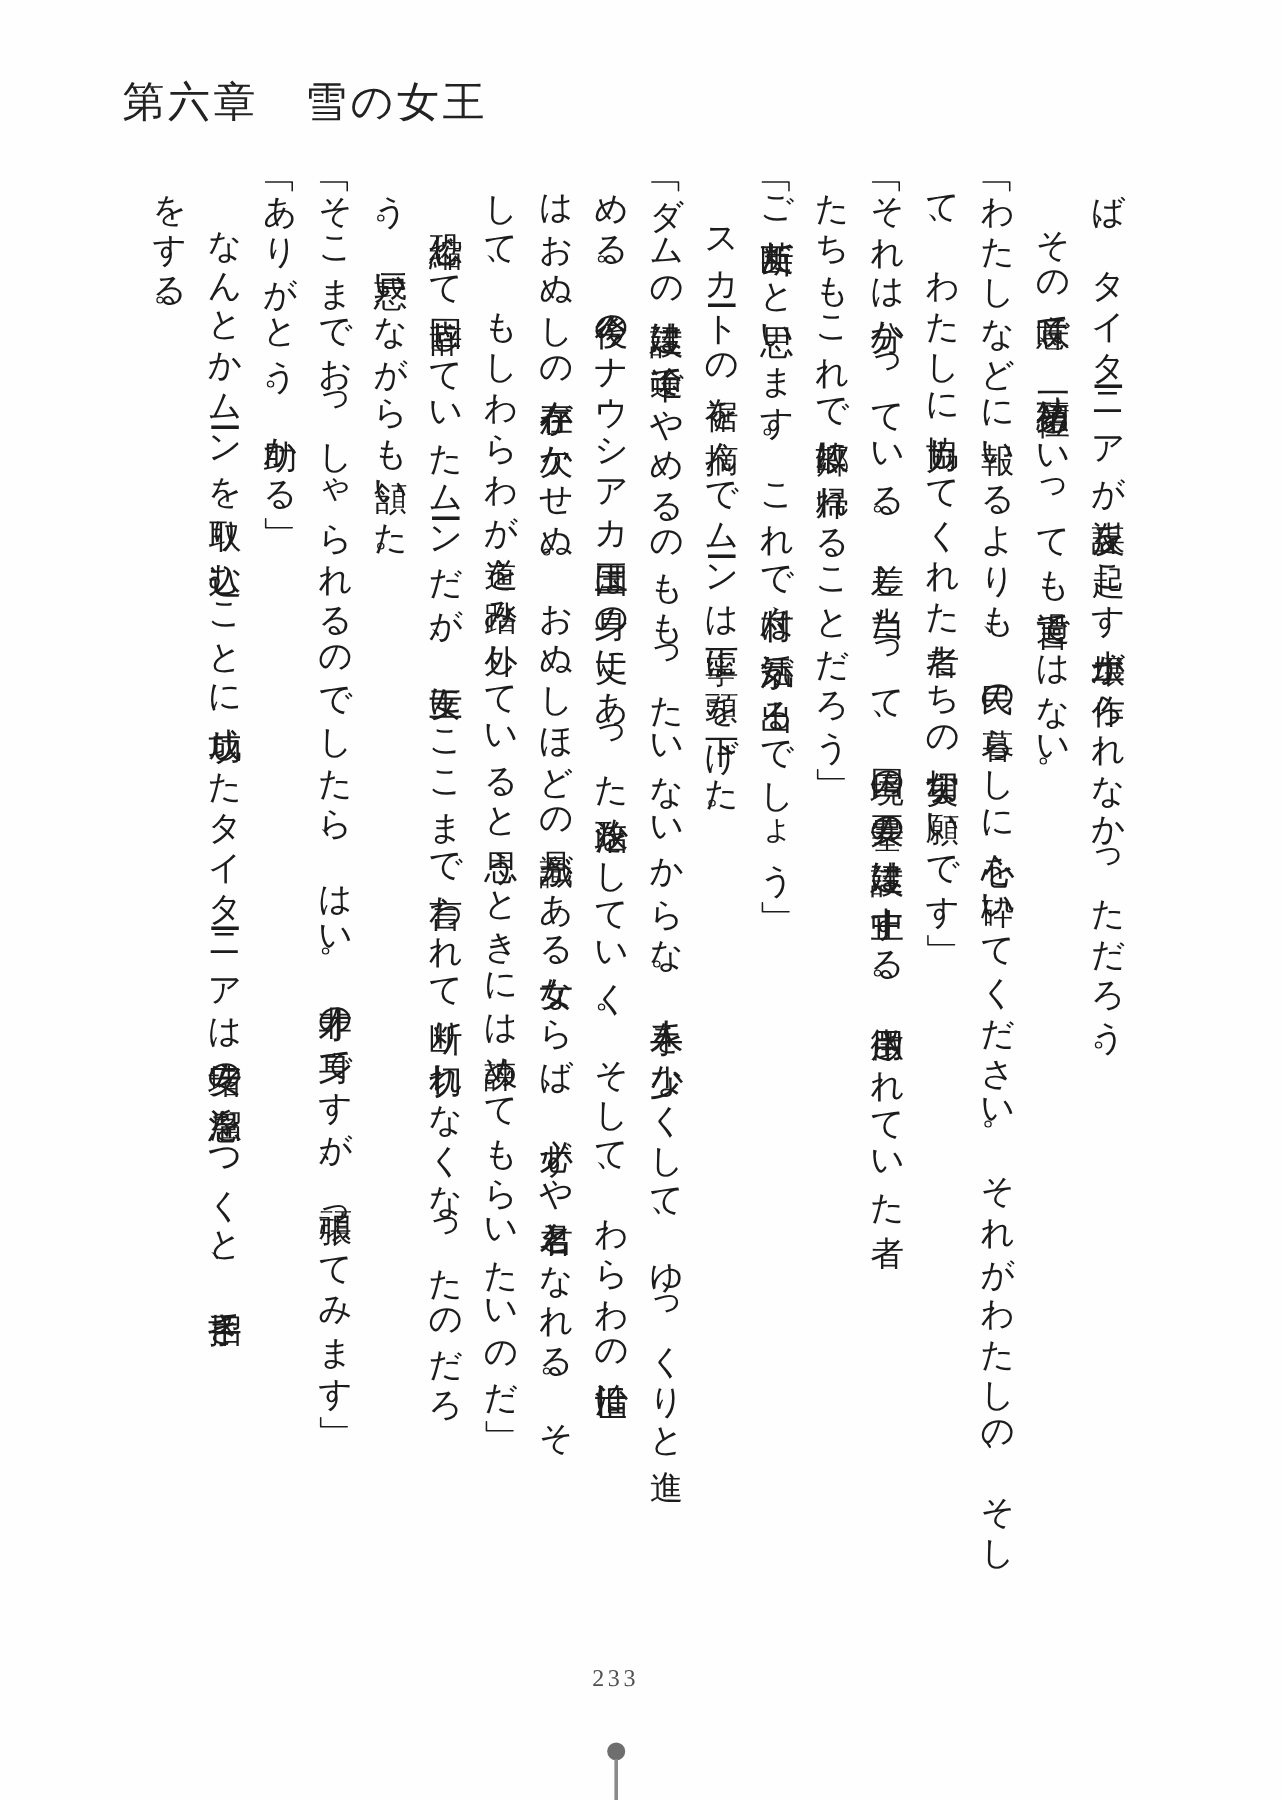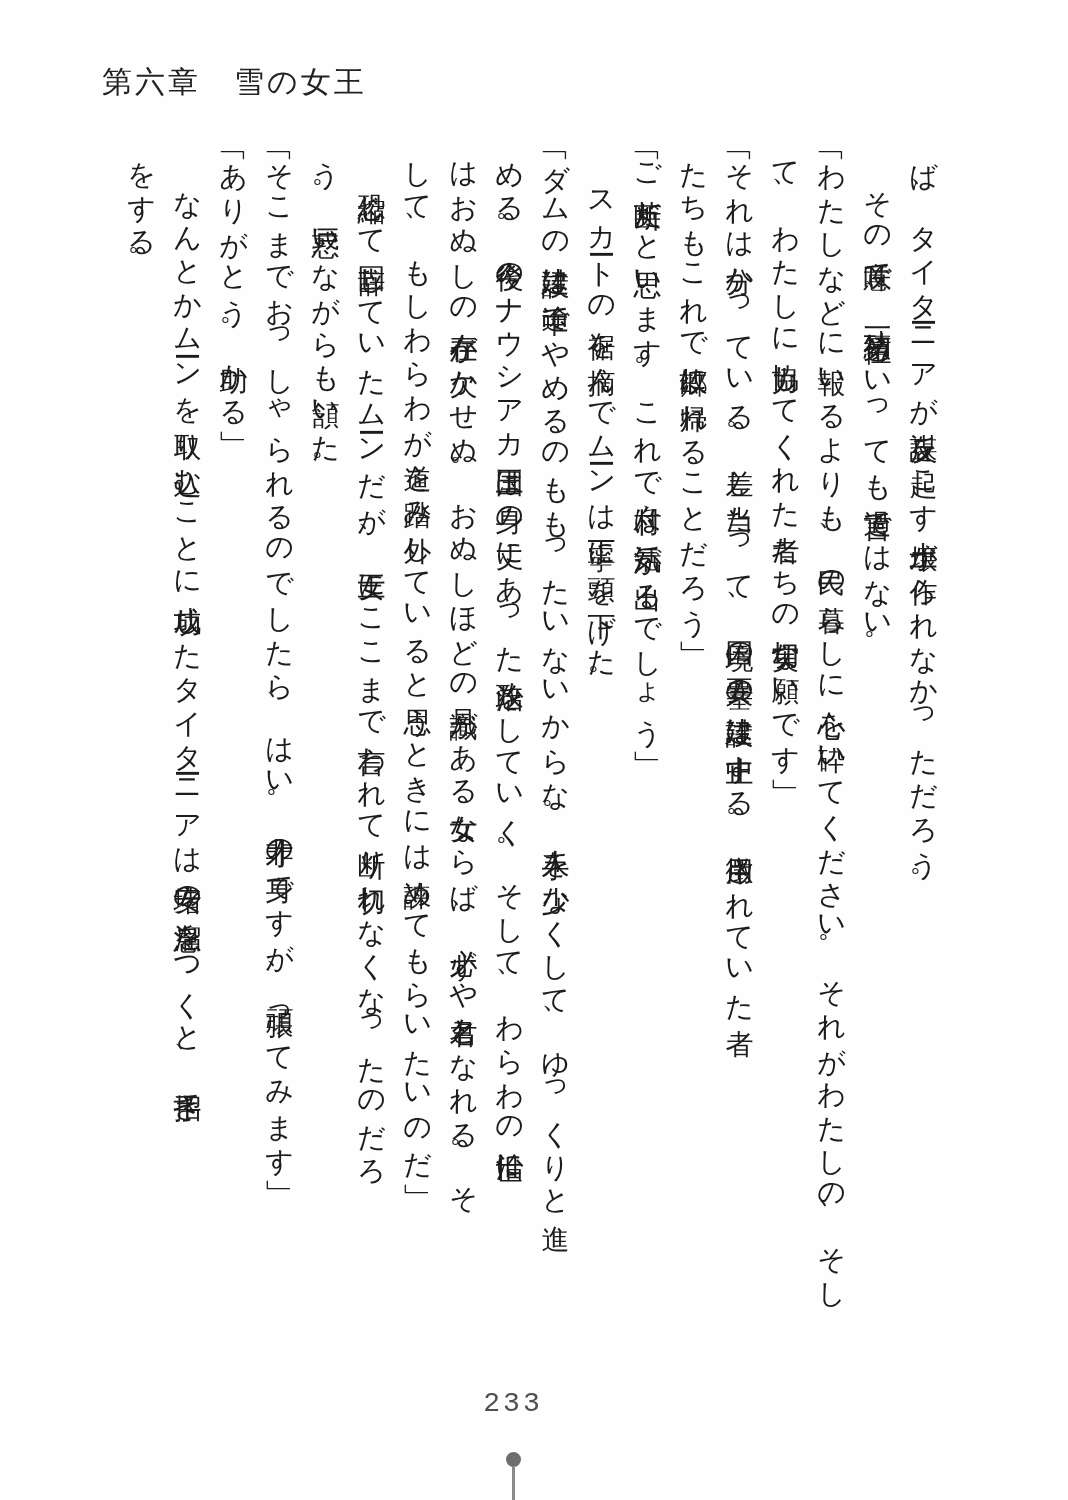--- a/index.html
+++ b/index.html
@@ -12,21 +12,21 @@
     position: relative;
     background: #fefefe;
     overflow: hidden;
     font-family: "DejaVu Serif", "Liberation Serif", serif;
     color: #1e1e1e;
   }
   .chapter-header {
     position: absolute;
     top: 62px;
     left: 102px;
-    font-size: 30px;
+    font-size: 35px;
     letter-spacing: 3px;
     color: #222;
     white-space: pre;
   }
   .text-block {
     position: absolute;
     top: 142px;
     right: 122px;
     height: 1215px;
     writing-mode: vertical-rl;
@@ -47,22 +47,22 @@
     top: 1384px;
     width: 100%;
     height: 116px;
   }
   .page-number {
     position: absolute;
     left: 463px;
     top: 4px;
     width: 100px;
     text-align: center;
-    font-family: Liberation Mono, monospace;
-    font-size: 28px;
+    font-family: Liberation Serif, serif;
+    font-size: 20px;
     letter-spacing: 3px;
     color: #4f4f4f;
   }
   .footer-dot {
     position: absolute;
     left: 506px;
     top: 68px;
     width: 15px;
     height: 15px;
     border-radius: 50%;

